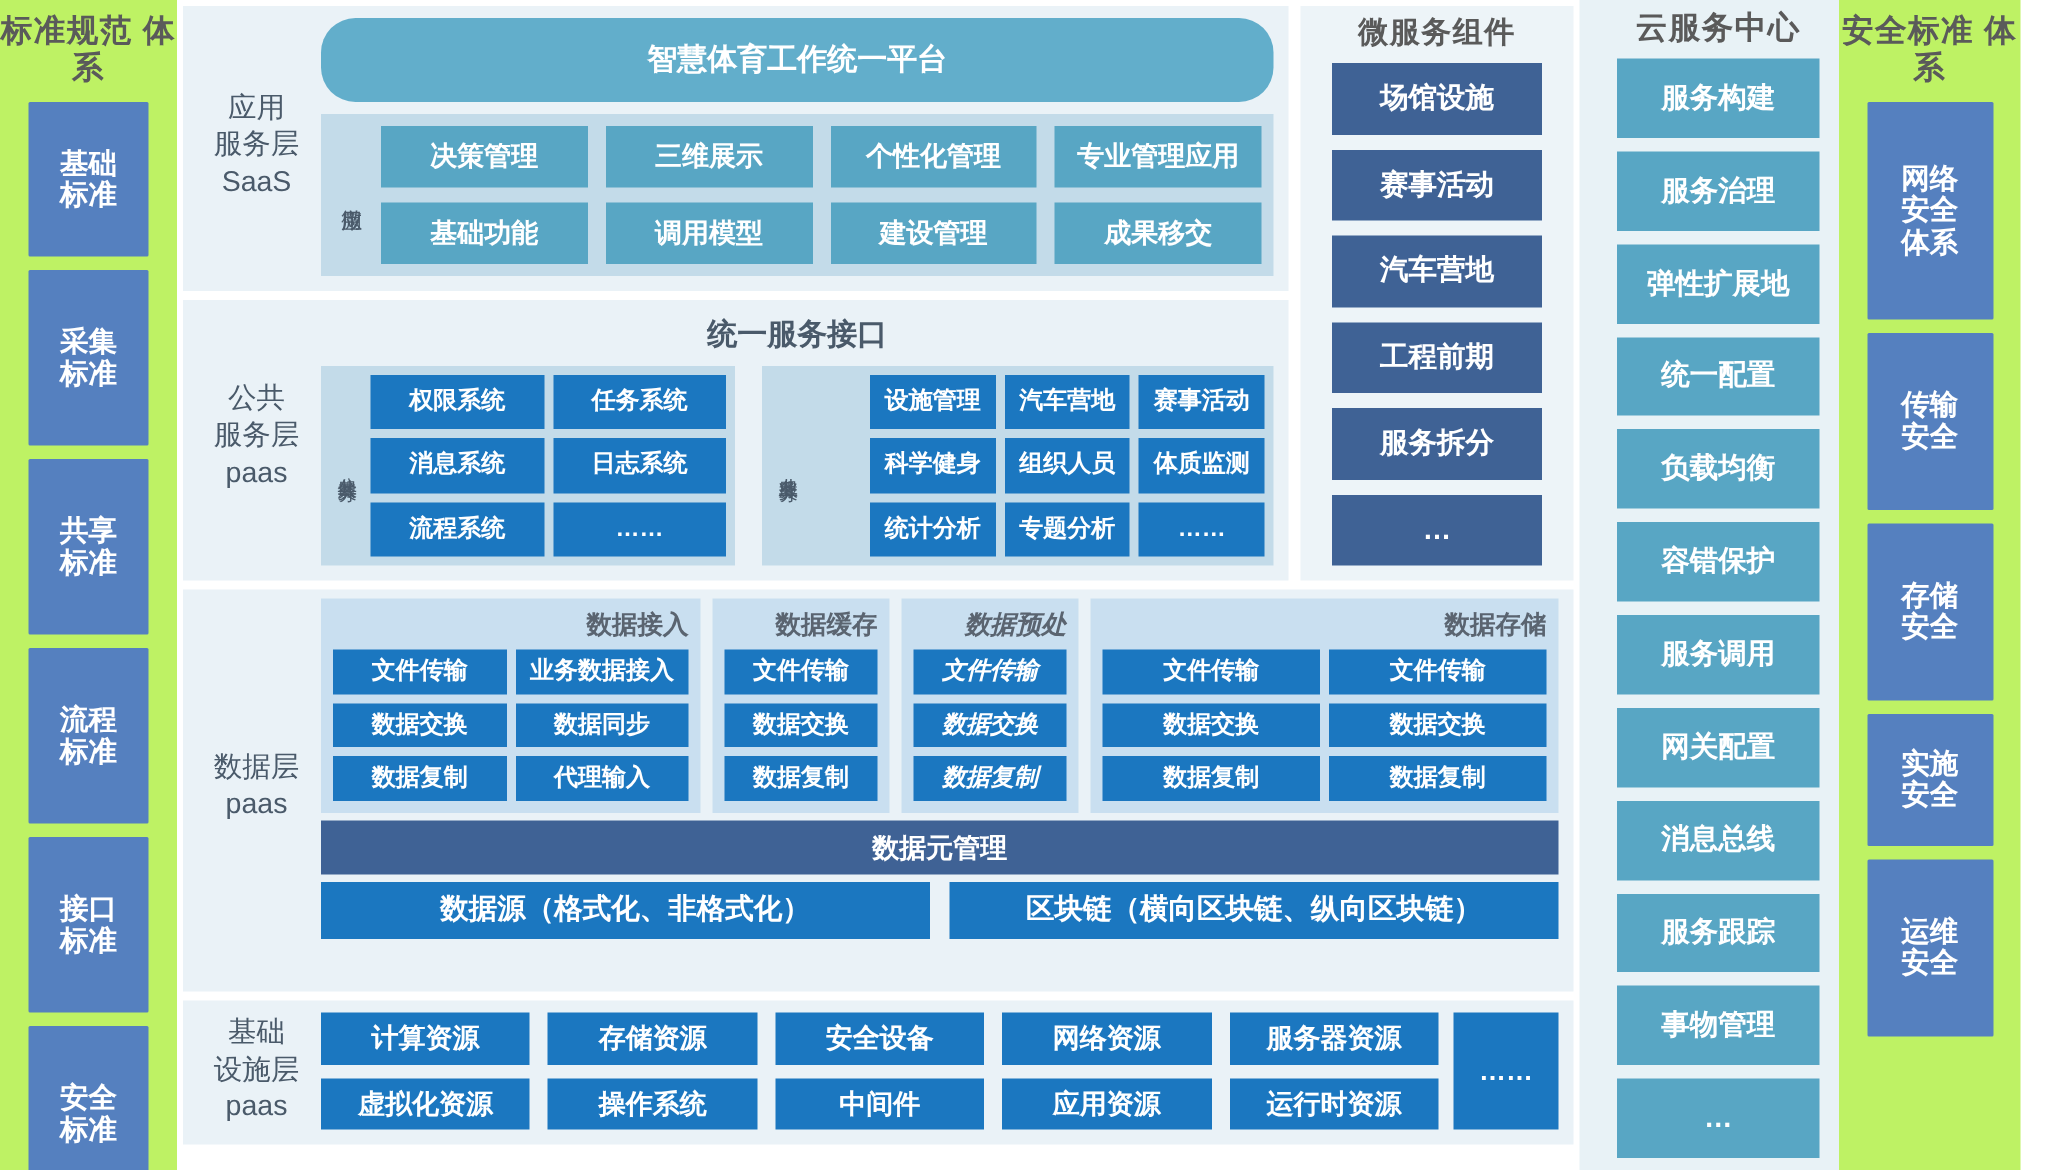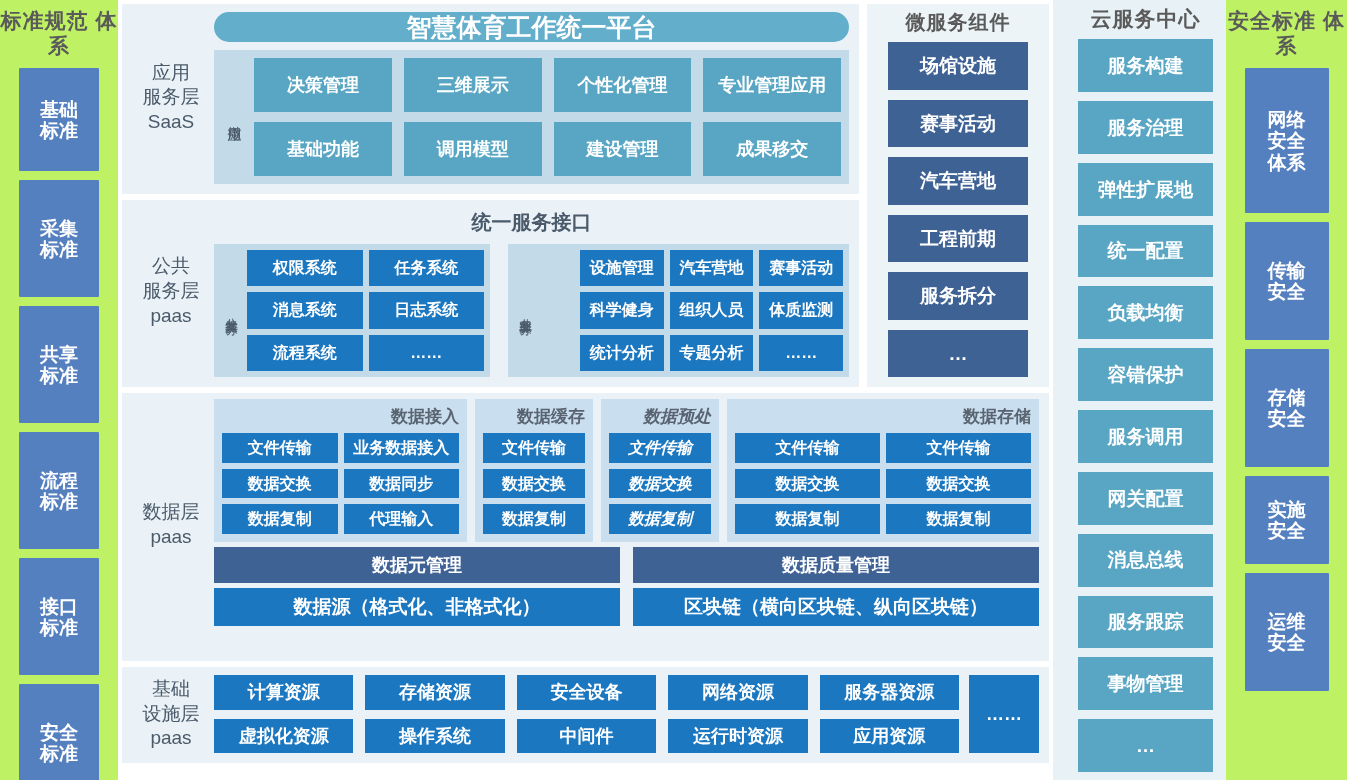--- a/index.html
+++ b/index.html
@@ -72,21 +72,21 @@
   
   .row1 { display: flex; gap: 8px; height: 383px; }
 
   .app-panel {
     flex: 1; display: flex; align-items: stretch;
     padding: 8px 10px 10px 6px;
   }
   .app-left { width: 86px; display: flex; align-items: center; justify-content: center; }
   .app-right { flex: 1; display: flex; flex-direction: column; gap: 8px; }
   .platform-bar {
-    height: 30px; font-size: 25px; font-weight: bold; border-radius: 23px;
+    height: 56px; font-size: 20px; font-weight: bold; border-radius: 23px;
   }
   .micro-wrap { flex: 1; display: flex; padding: 8px 8px; gap: 6px; }
   .micro-vlab { width: 26px; }
   .micro-grid {
     flex: 1; display: grid; grid-template-columns: repeat(4, 1fr);
     grid-template-rows: repeat(2, 1fr); gap: 10px 12px;
   }
   .micro-grid .blk { font-size: 18px; font-weight: bold; }
 
   
@@ -324,21 +324,20 @@
               <div class="blk blue">数据交换</div>
               <div class="blk blue">数据复制</div>
               <div class="blk blue">数据复制</div>
             </div>
           </div>
 
         </div>
 
         <div class="data-mid">
           <div class="blk slate">数据元管理</div>
-          <div class="blk slate">数据质量管理</div>
         </div>
 
         <div class="data-bot">
           <div class="blk blue">数据源（格式化、非格式化）</div>
           <div class="blk blue">区块链（横向区块链、纵向区块链）</div>
         </div>
 
       </div>
     </div>
 
@@ -351,22 +350,22 @@
       <div class="infra-right">
         <div class="infra-grid">
           <div class="blk blue">计算资源</div>
           <div class="blk blue">存储资源</div>
           <div class="blk blue">安全设备</div>
           <div class="blk blue">网络资源</div>
           <div class="blk blue">服务器资源</div>
           <div class="blk blue">虚拟化资源</div>
           <div class="blk blue">操作系统</div>
           <div class="blk blue">中间件</div>
+          <div class="blk blue">应用资源</div>
           <div class="blk blue">运行时资源</div>
-          <div class="blk blue">应用资源</div>
         </div>
         <div class="blk blue infra-more">……</div>
       </div>
     </div>
 
   </div>
 
   <div class="cloud-col col-bg-c">
     <div class="sec-title">云服务中心</div>
     <div class="cloud-items">

